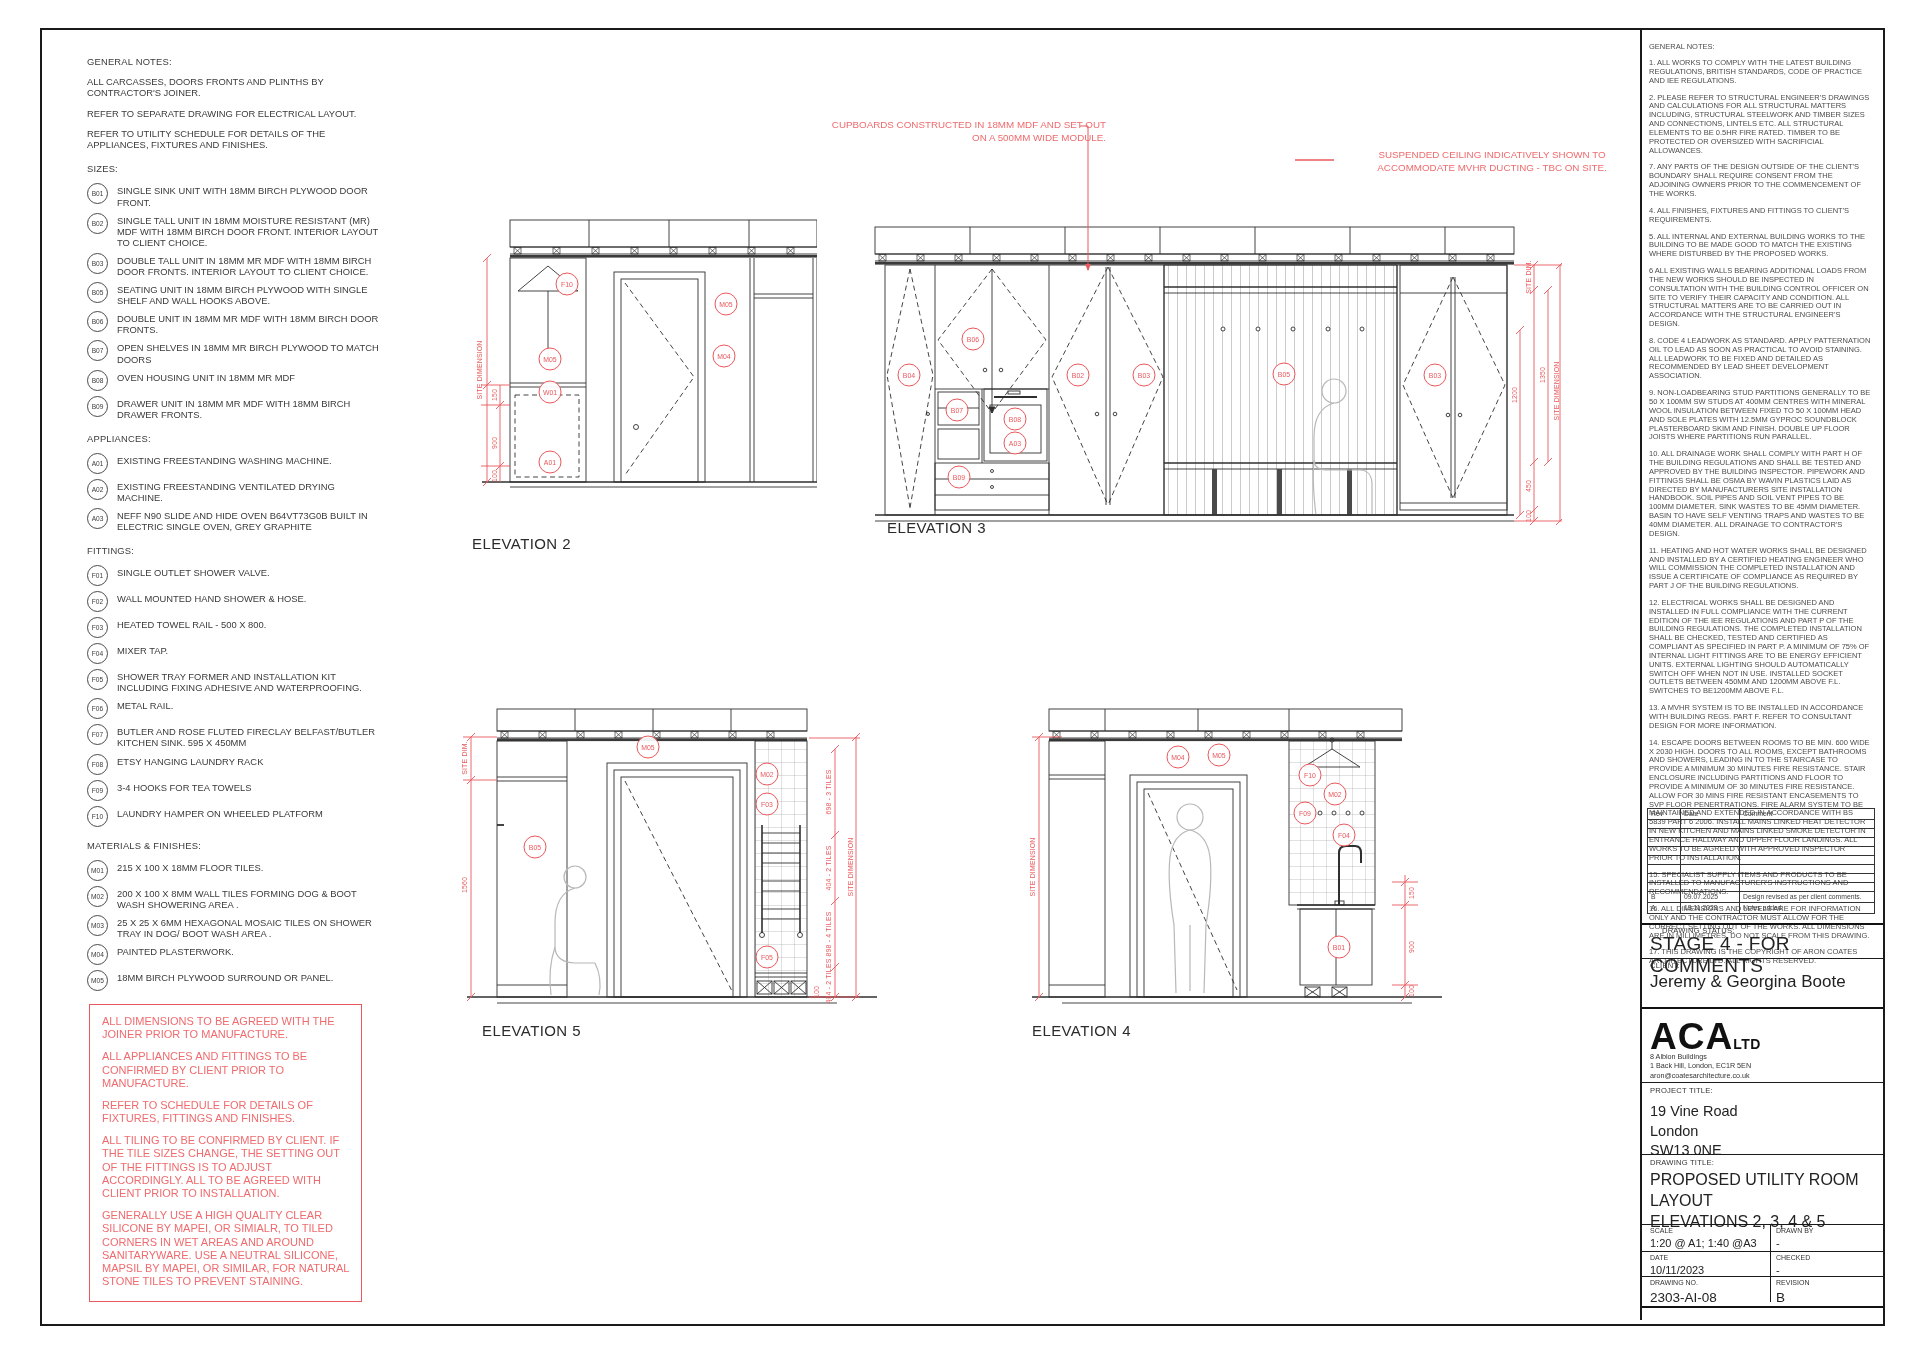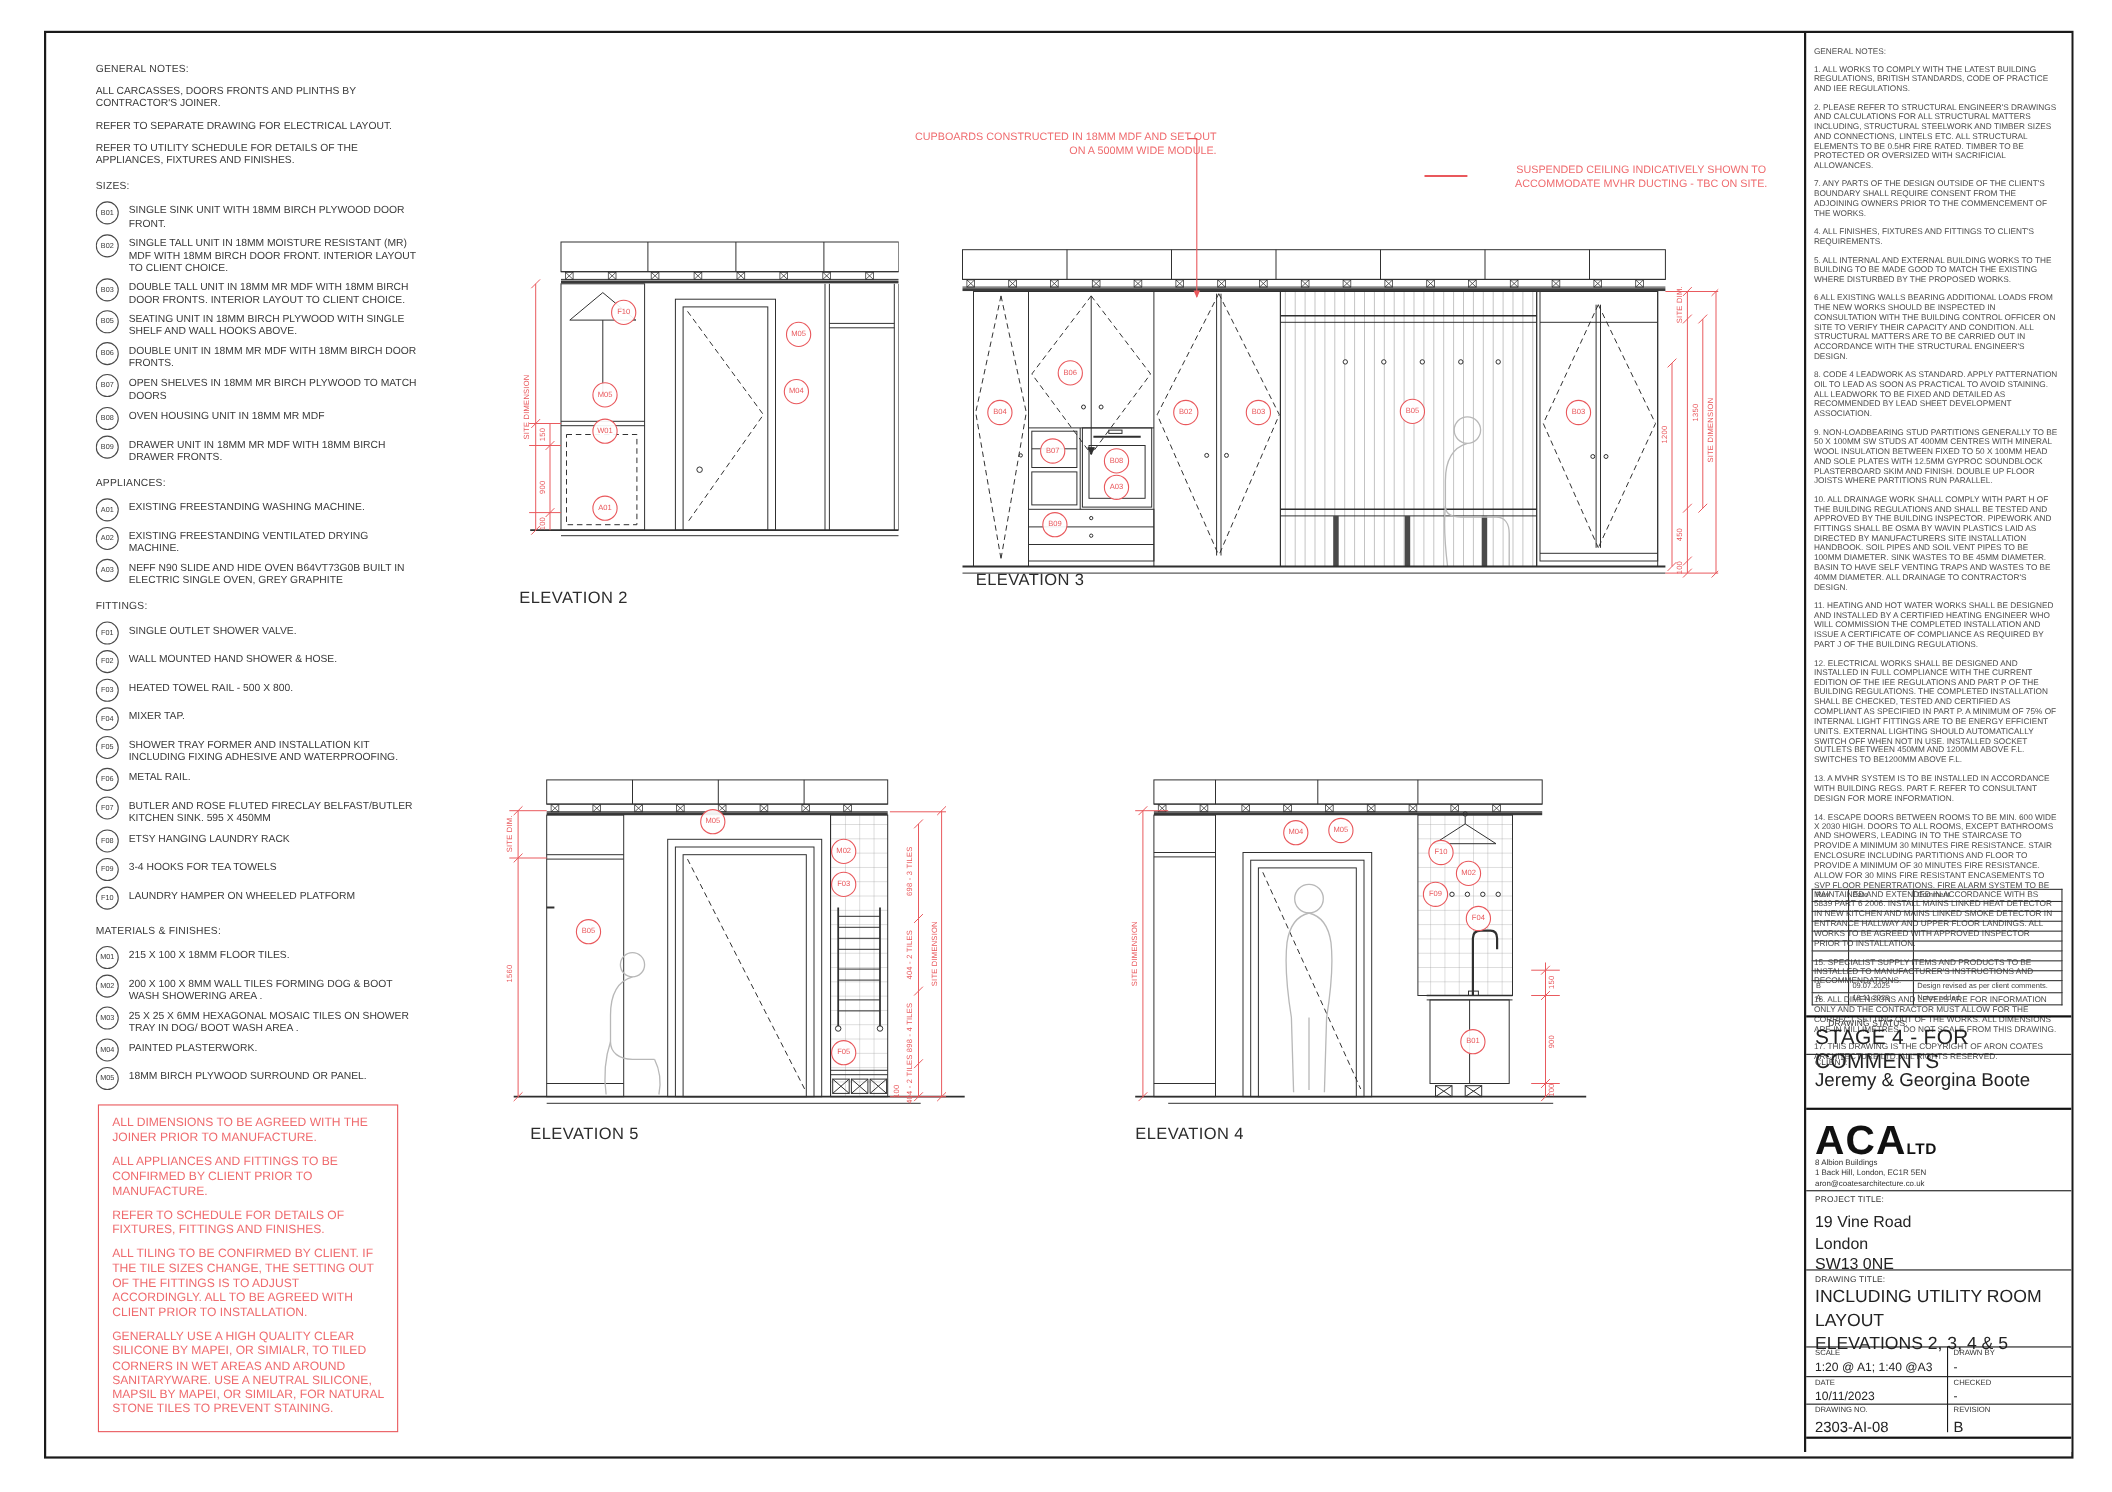--- a/index.html
+++ b/index.html
@@ -754,21 +754,21 @@
     <div class="rp-label" style="top:1056px;">PROJECT TITLE:</div>
     <div class="rp-project">
       <div>19 Vine Road</div>
       <div>London</div>
       <div>SW13 0NE</div>
     </div>
 
     <div class="hr" style="top:1124px;"></div>
     <div class="rp-label" style="top:1128px;">DRAWING TITLE:</div>
     <div class="rp-dtitle">
-      <div>INCLUDING UTILITY ROOM LAYOUT</div>
+      <div>PROPOSED UTILITY ROOM LAYOUT</div>
       <div>ELEVATIONS 2, 3, 4 &amp; 5</div>
     </div>
 
     <div class="hr" style="top:1194px;"></div>
     <div class="meta-vline" style="top:1194px;height:78px;"></div>
     <div class="meta-label" style="left:8px;top:1197px;">SCALE</div>
     <div class="meta-value" style="left:8px;top:1207px;">1:20 @ A1; 1:40 @A3</div>
     <div class="meta-label" style="left:134px;top:1197px;">DRAWN BY</div>
     <div class="meta-value" style="left:134px;top:1207px;">-</div>
     <div class="hr" style="top:1221px;"></div>

